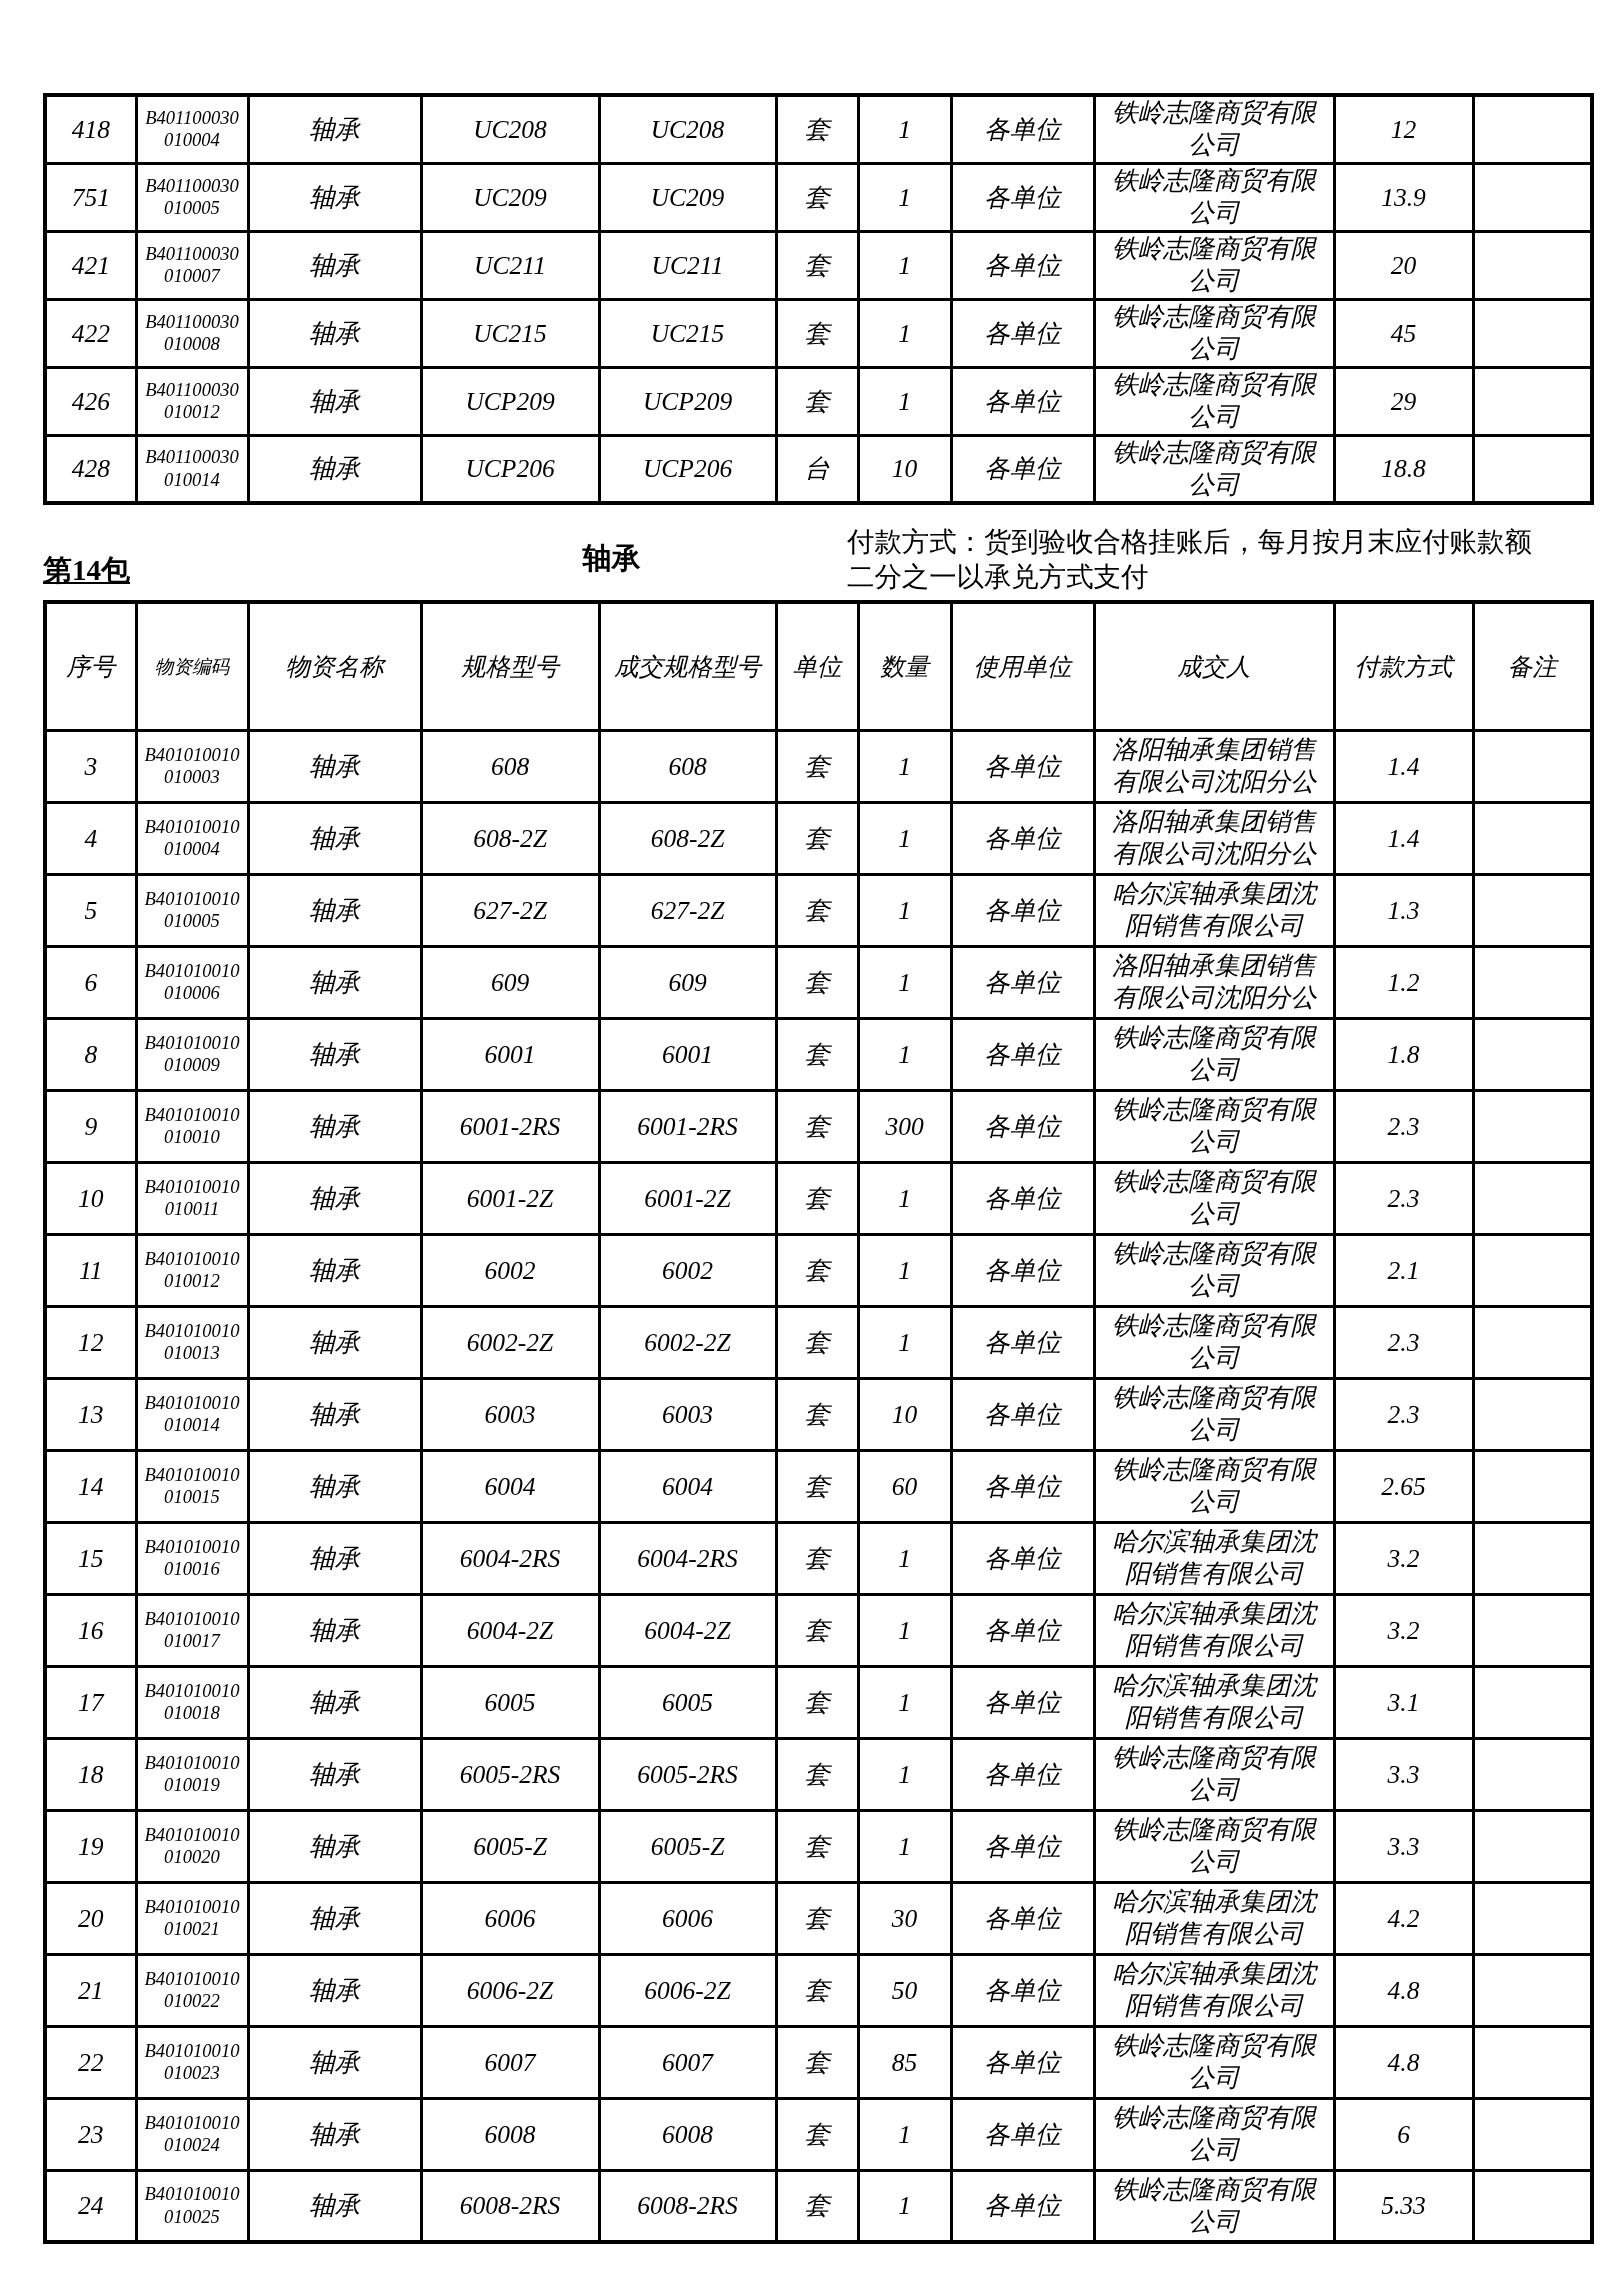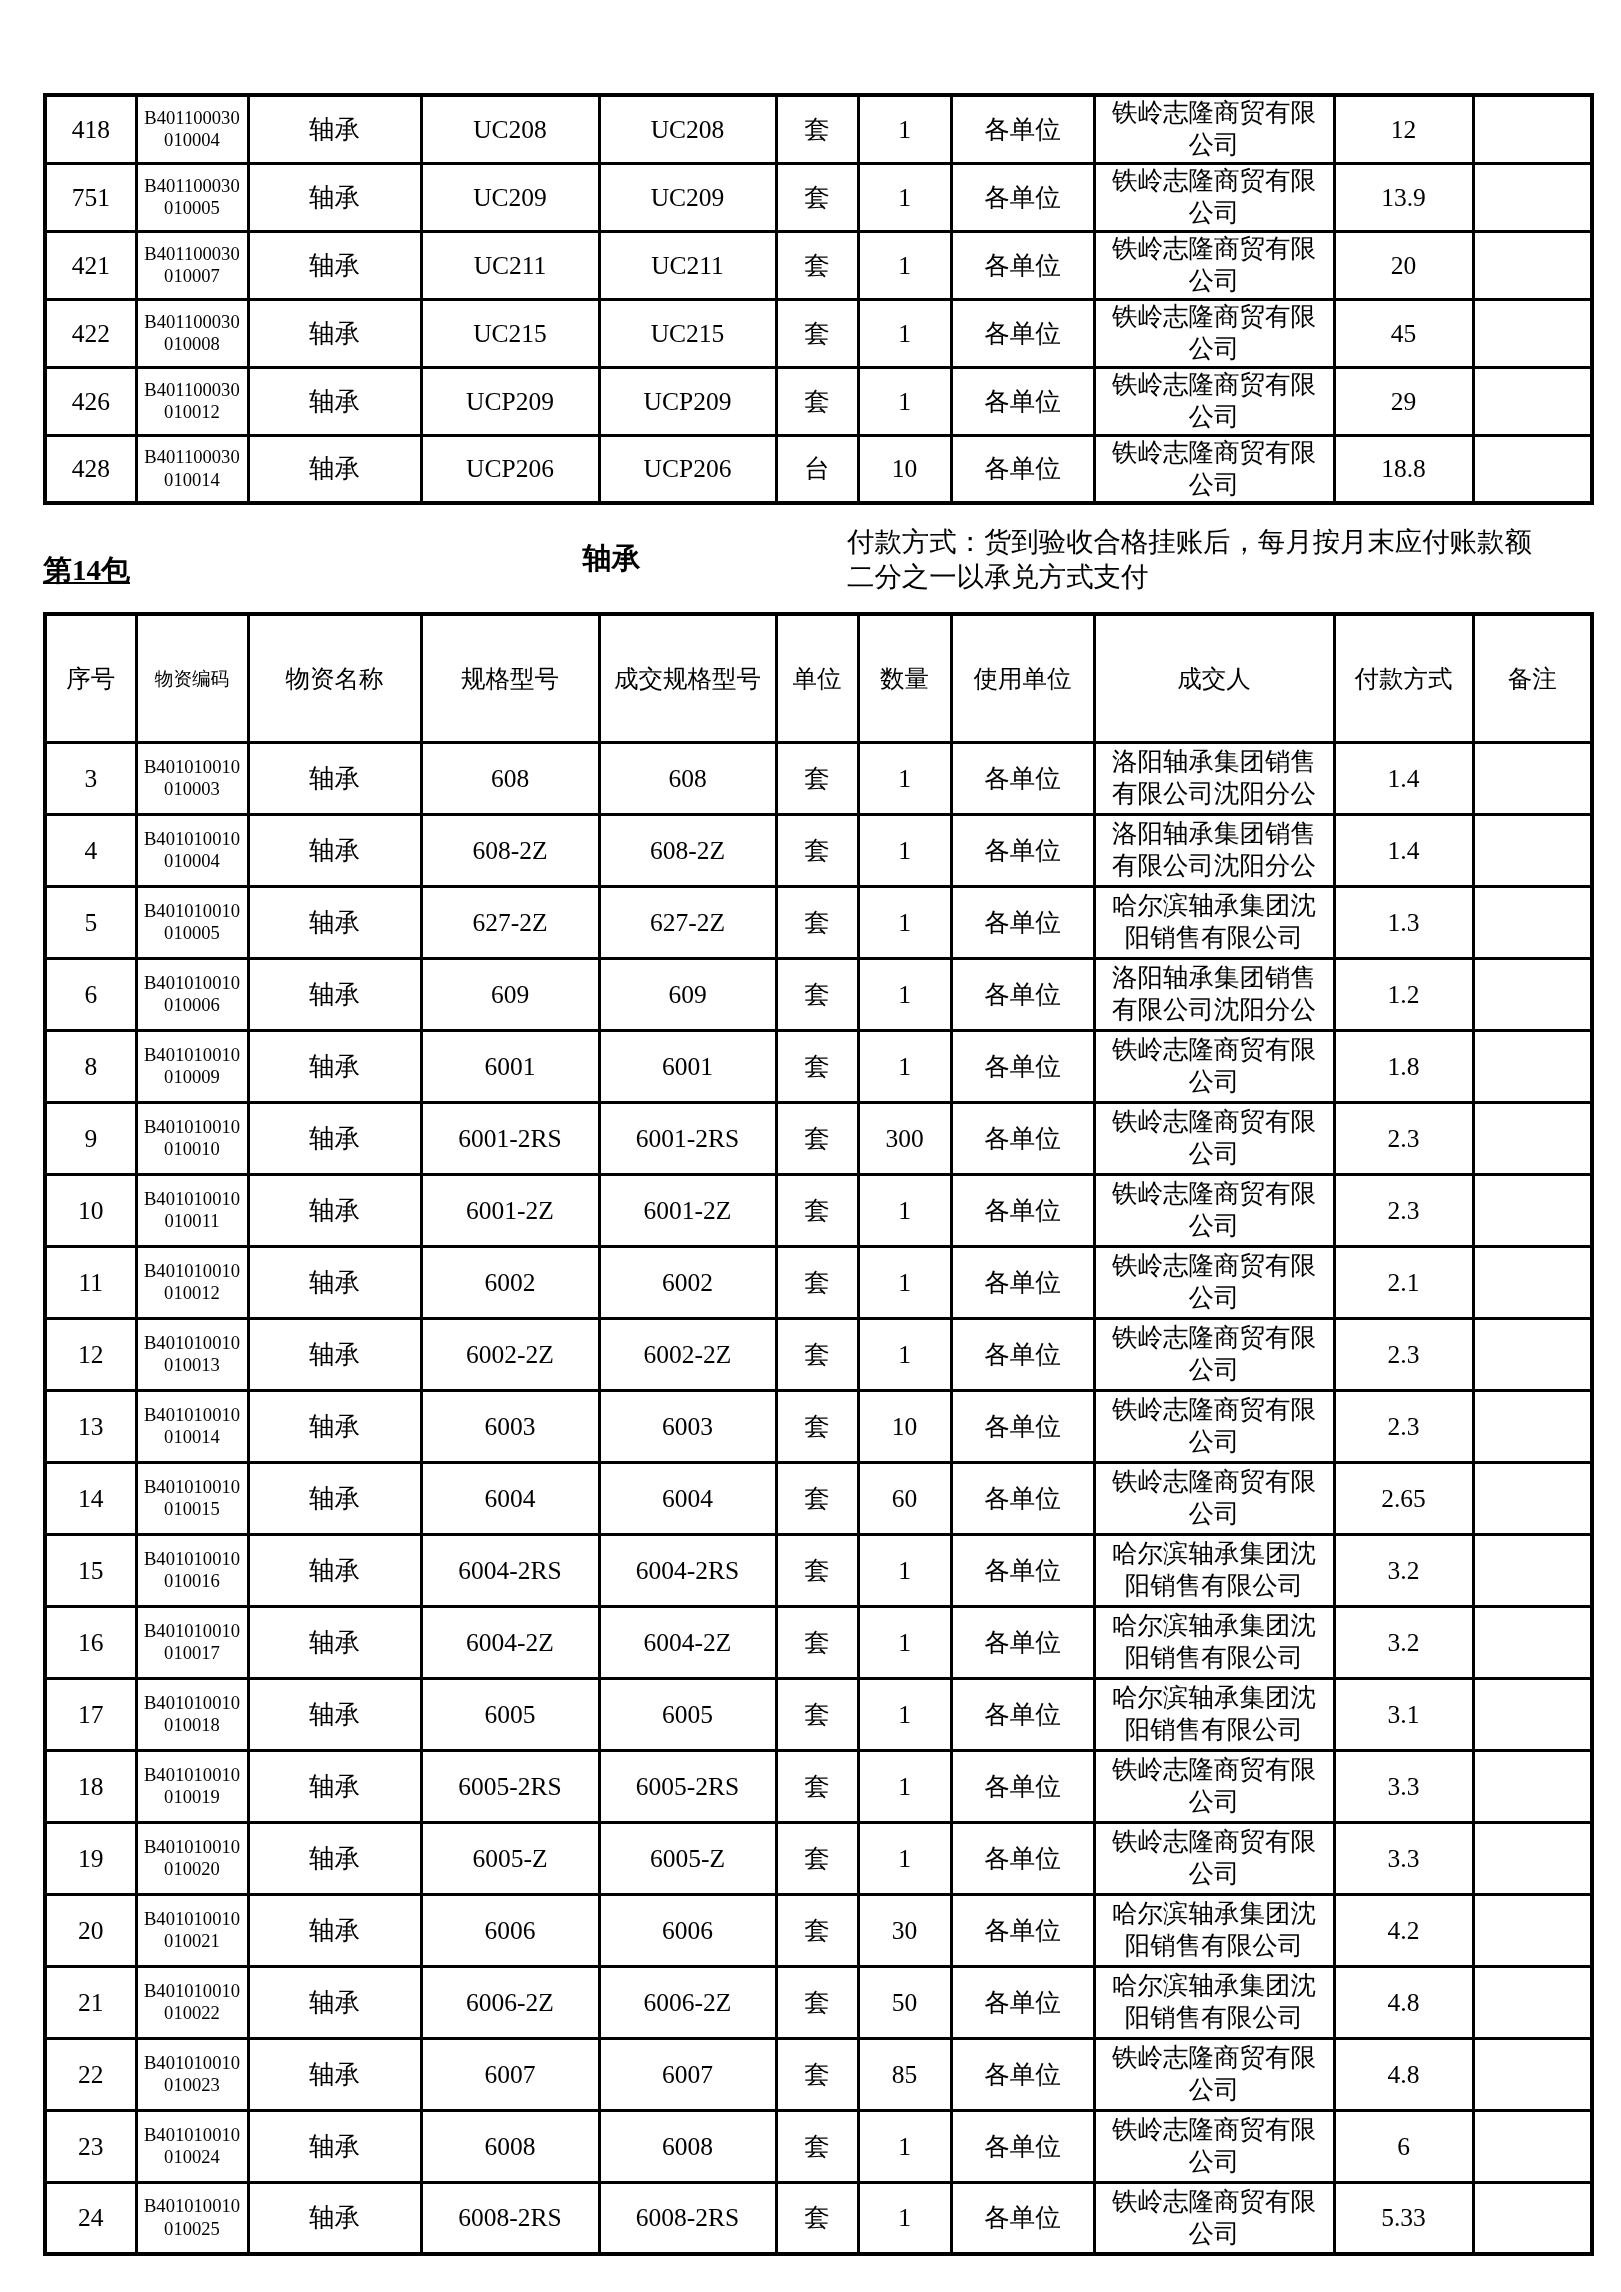--- a/index.html
+++ b/index.html
@@ -10,39 +10,40 @@
     background:#ffffff;
     font-family:"Liberation Serif","DejaVu Serif",serif;
     color:#000;
     overflow:hidden;
   }
   table{
     border-collapse:collapse;
     table-layout:fixed;
     width:1549px;
     background:#fff;
+    font-style:italic;
   }
   table,td,th{border:3.9px solid #000;}
   table{border-width:4.9px;}
   td,th{
     text-align:center;
     vertical-align:middle;
     font-size:25.5px;
     line-height:31px;
     padding:1px 3.9px;
     overflow:hidden;
     word-break:break-all;
   }
   th{font-weight:normal;font-size:24.5px;}
   th.th-code{font-size:18.6px;}
   td.code{font-size:18.6px;line-height:22.5px;white-space:pre-line;}
   td.winner{padding:0 14.7px;line-height:32px;}
   .tbl-top{position:absolute;left:43px;top:93px;}
   .tbl-top tr{height:68px;}
-  .tbl-main{position:absolute;left:43px;top:600px;margin-top:12px;}
+  .tbl-main{position:absolute;left:43px;top:600px;}
   .tbl-main thead tr{height:128px;}
   .tbl-main tbody tr{height:72px;}
   .section-row{
     position:absolute;left:43px;top:525px;width:1549px;height:78px;
   }
   .pkg-label{
     position:absolute;left:0;top:26px;
     font-size:29px;font-weight:bold;text-decoration:underline;
   }
   .pkg-category{

